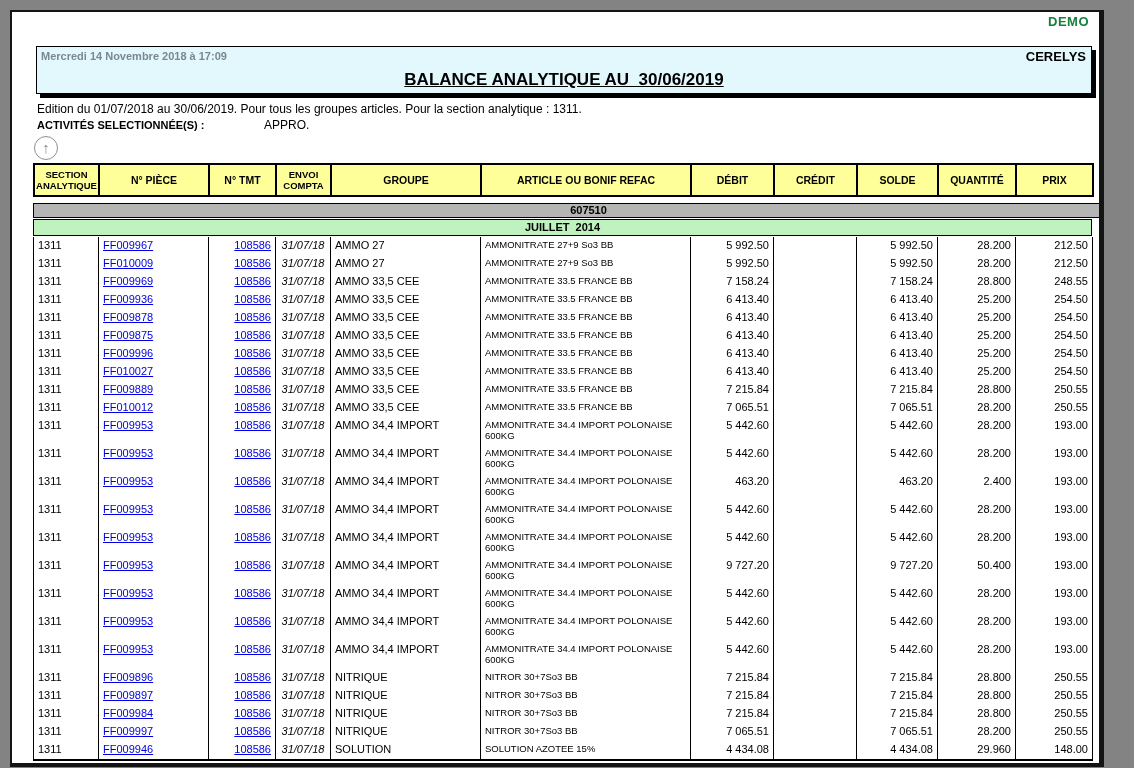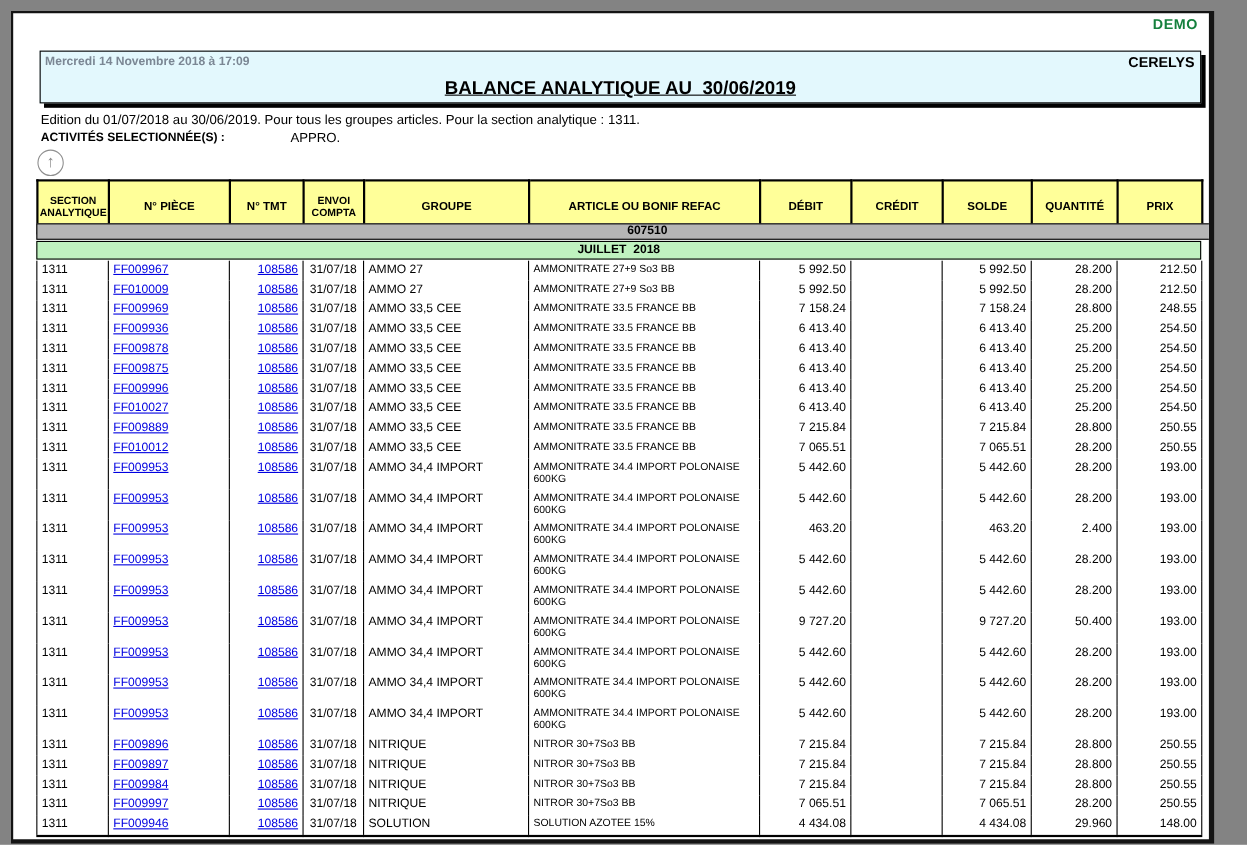--- a/index.html
+++ b/index.html
@@ -35,42 +35,42 @@
     position:absolute;left:22px;top:124px;width:22px;height:22px;
     border:1px solid #8f8f8f;border-radius:50%;
     color:#8a8a8a;text-align:center;line-height:21px;font-size:15px;font-weight:bold;
     cursor:pointer;background:#fff;
   }
   .thead-wrap{position:absolute;left:21px;top:151px;}
   table.hdr{border-collapse:collapse;table-layout:fixed;width:1059px;}
   table.hdr th{
     border:2px solid #000;background:#ffff99;
     font-size:10.5px;font-weight:bold;height:30px;
-    text-align:center;vertical-align:middle;line-height:1.2;padding:8px 1px;
+    text-align:center;vertical-align:middle;line-height:1.2;padding:0 1px;
   }
   table.hdr th.small{font-size:9.5px;}
   .band{
     position:absolute;left:21px;width:1057px;border:1px solid #000;
     text-align:center;font-weight:bold;font-size:11px;
   }
   .band-gray{top:191px;height:13px;background:#b5b5b5;line-height:13px;padding-left:26px;}
   .band-green{top:207px;height:15px;background:#bff2bf;line-height:15px;white-space:pre;}
   .data-wrap{position:absolute;left:21px;top:225px;}
   table.data{border-collapse:collapse;table-layout:fixed;width:1059px;border-bottom:2px solid #000;}
   table.data td{
     border-left:1px solid #000;border-right:1px solid #000;
     padding:2px 4px 1px 4px;vertical-align:top;
     font-size:11px;line-height:13px;overflow:hidden;white-space:nowrap;
   }
   table.data tr.single td{height:15px;}
   table.data tr.tall td{height:25px;}
   .c-section{padding-left:4px;}
   .c-piece{padding-left:8px;}
   .c-tmt{text-align:right;padding-right:3px;}
-  .c-envoi{text-align:center;padding-left:1px;padding-right:1px;}
+  .c-envoi{text-align:center;padding-left:1px;padding-right:1px;font-style:italic;}
   .c-groupe{padding-left:5px;}
   .c-article{font-size:9.5px !important;line-height:11px !important;white-space:pre-line !important;padding-left:4px;}
   .c-num{text-align:right;padding-right:6px;}
   .link{color:#0000e0;text-decoration:underline;cursor:pointer;margin-top:48px;}
 </style>
 </head>
 <body>
 
 <div class="page">
 
@@ -115,21 +115,21 @@
         <th>CRÉDIT</th>
         <th>SOLDE</th>
         <th>QUANTITÉ</th>
         <th>PRIX</th>
       </tr>
     </tbody>
       </table>
   </div>
 
   <div class="band band-gray">607510</div>
-  <div class="band band-green">JUILLET  2018</div>
+  <div class="band band-green">JUILLET  2014</div>
 
   <div class="data-wrap">
     <table class="data">
       <colgroup>
         <col style="width:65px">
           <col style="width:110px">
           <col style="width:67px">
         <col style="width:55px">
           <col style="width:150px">
           <col style="width:210px">

